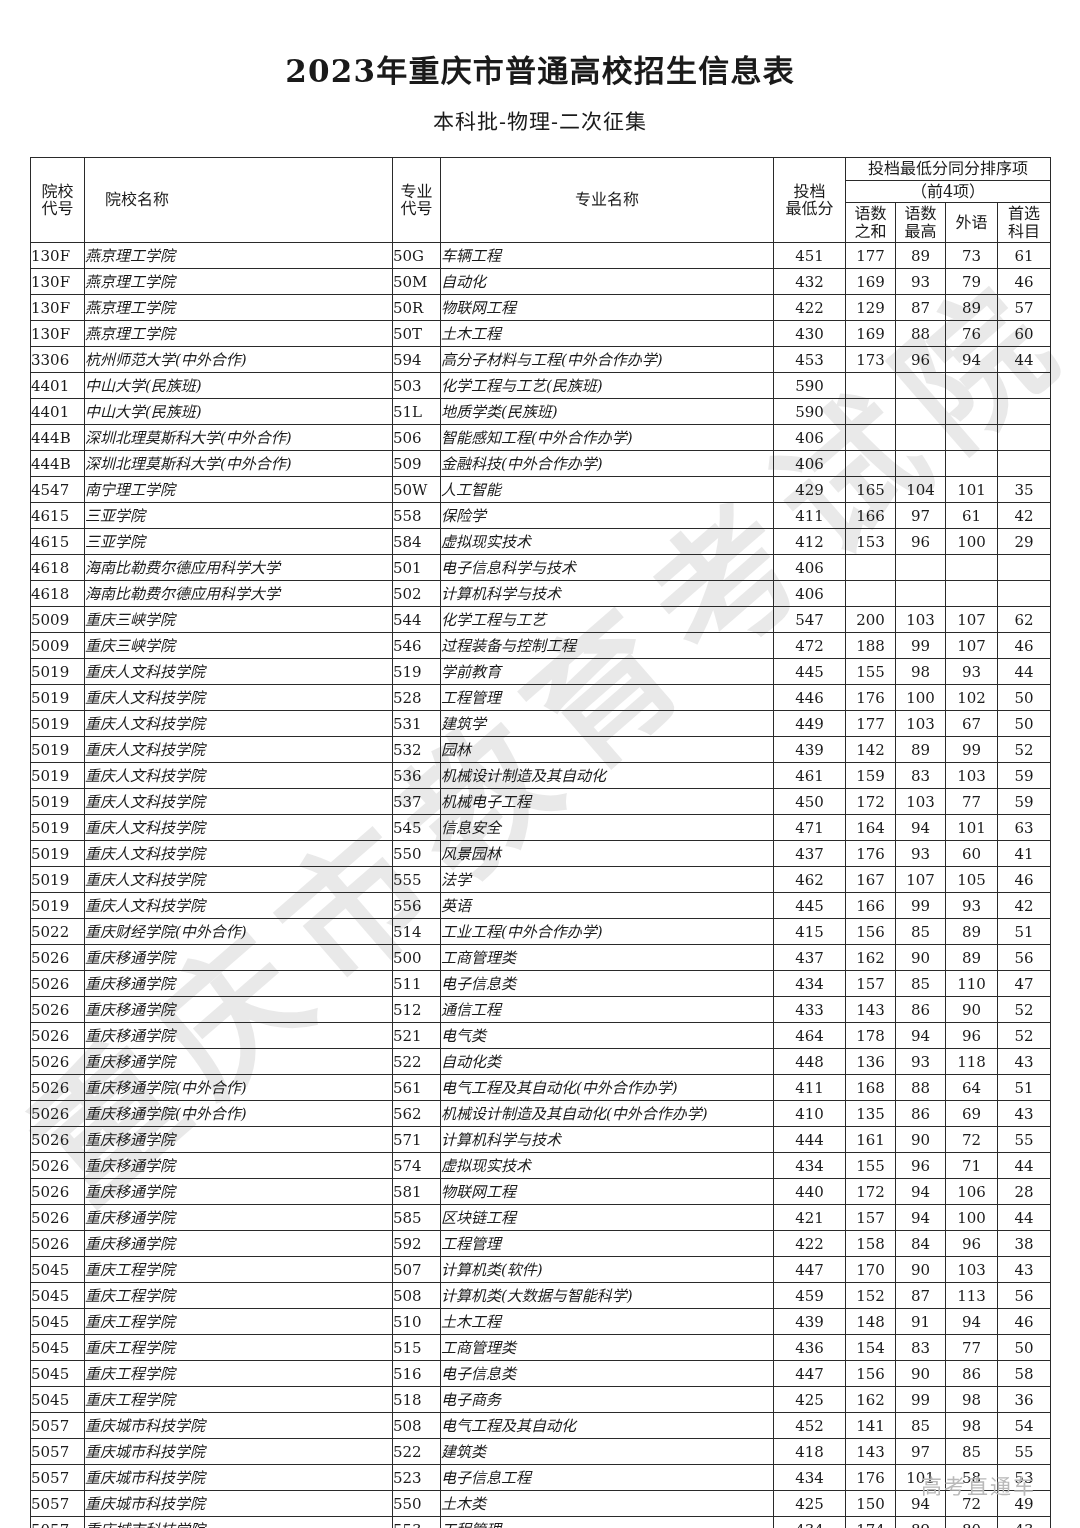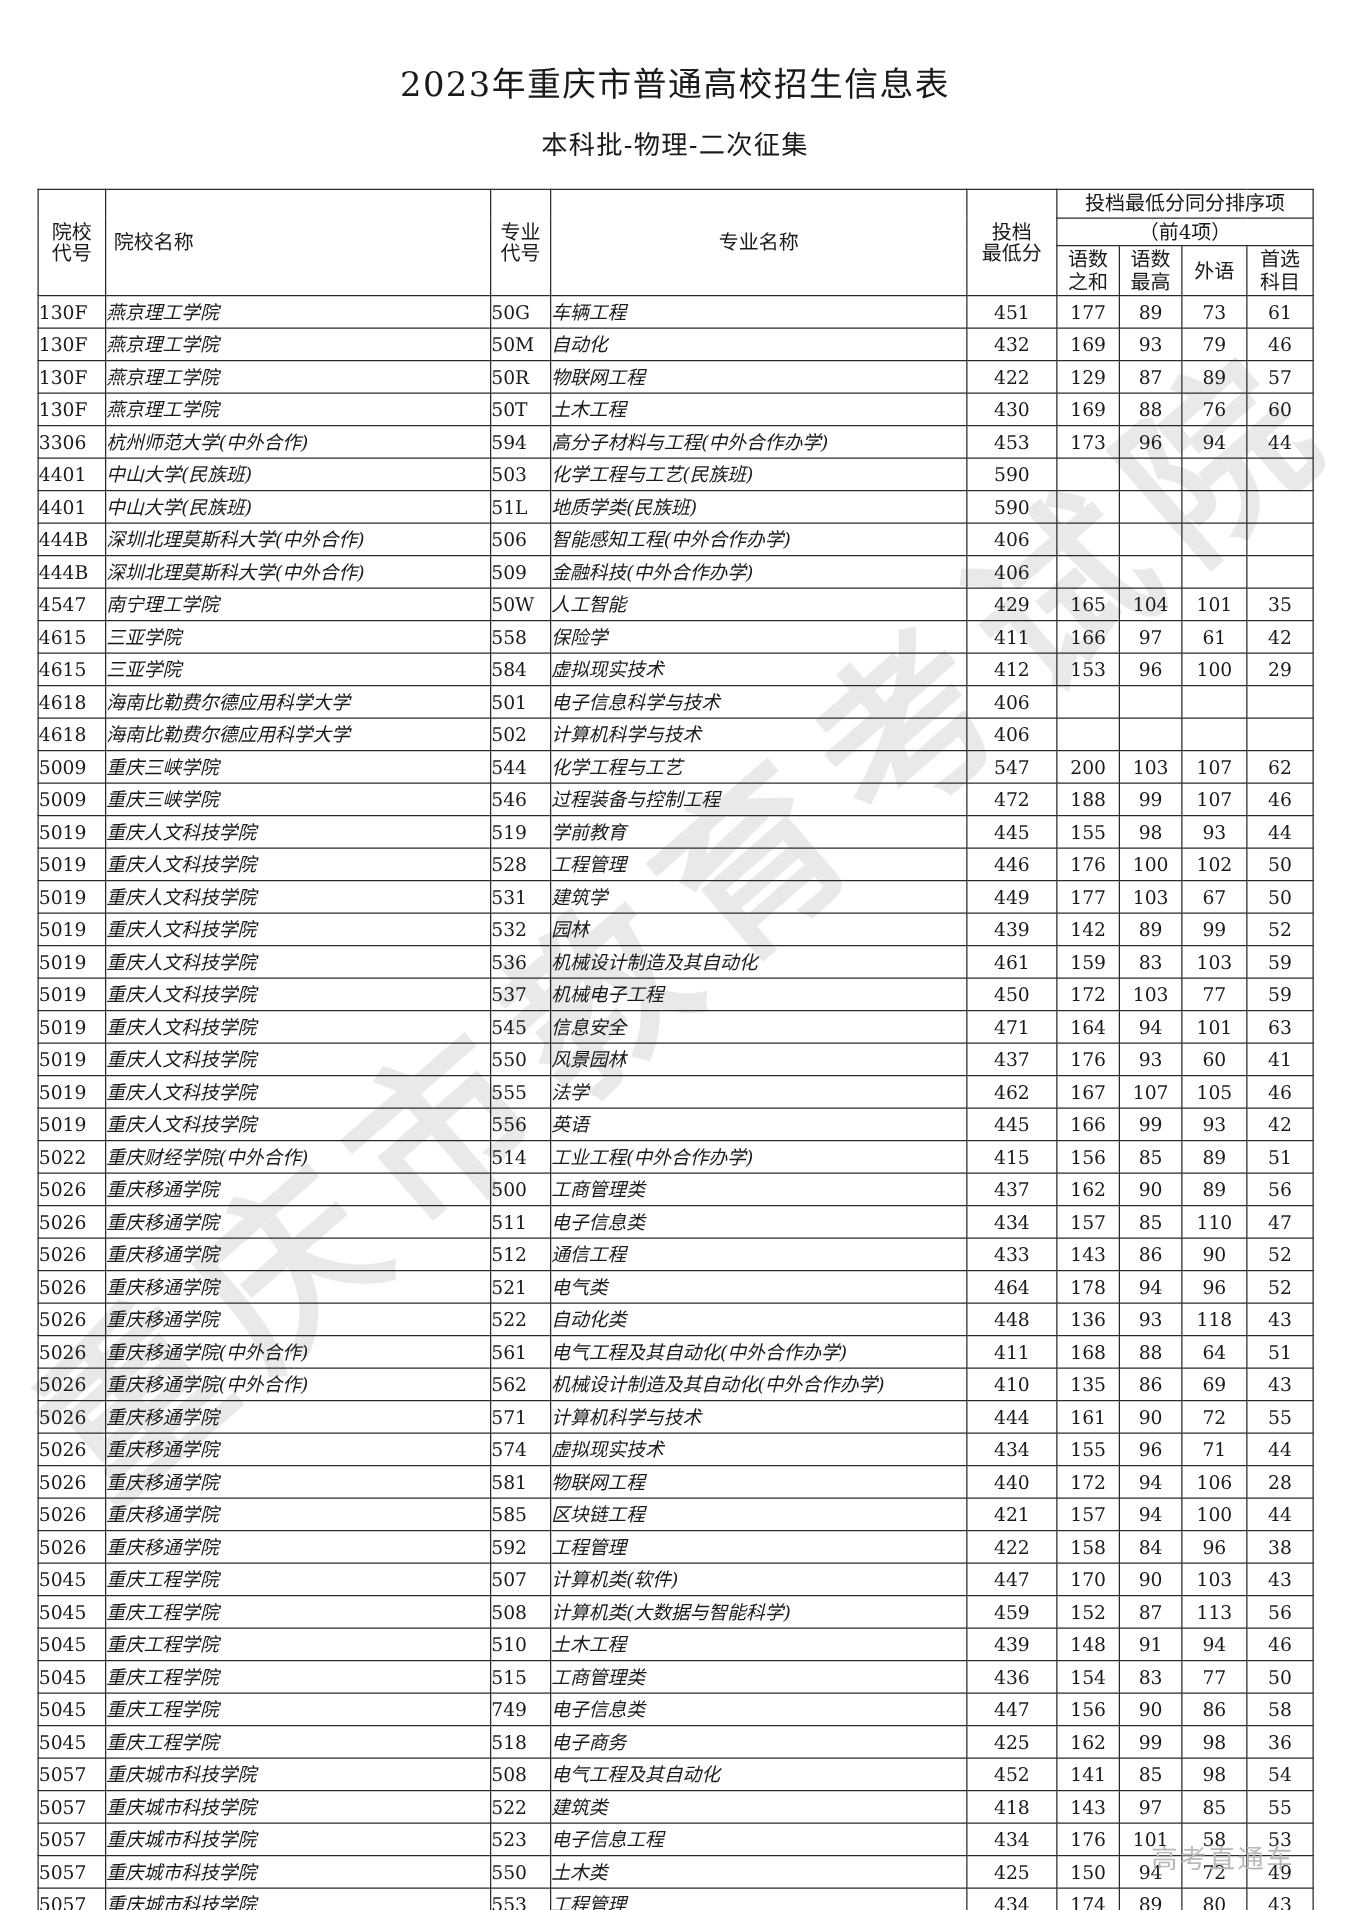--- a/index.html
+++ b/index.html
@@ -56,22 +56,22 @@
     position: relative;
     z-index: 2;
     padding: 0;
   }
 
   .title-block {
     text-align: center;
     padding-top: 46px;
   }
   .doc-title {
-    font-size: 27px;
-    font-weight: 400;
+    font-size: 31px;
+    font-weight: 700;
     letter-spacing: 1.2px;
     margin: 0;
     font-family: "DejaVu Serif", "Liberation Serif", serif;
   }
   .doc-subtitle {
     font-size: 21px;
     font-weight: 400;
     margin: 14px 0 0 0;
     letter-spacing: 1px;
     font-family: Liberation Sans, sans-serif;
@@ -153,21 +153,21 @@
           <col class="w-s2">
           <col class="w-s3">
           <col class="w-s4">
       </colgroup>
       <thead>
         <tr>
           <th rowspan="3">
             <div>院校</div>
             <div>代号</div>
           </th>
-          <th rowspan="3" style="text-align:left;padding-left:6px;">院校名称</th>
+          <th rowspan="3" style="text-align:left;padding-left:20px;">院校名称</th>
           <th rowspan="3">
             <div>专业</div>
             <div>代号</div>
           </th>
           <th rowspan="3">专业名称</th>
           <th rowspan="3">
             <div>投档</div>
             <div>最低分</div>
           </th>
           <th colspan="4">投档最低分同分排序项</th>
@@ -661,21 +661,21 @@
             <td class="c-major">工商管理类</td>
             <td class="c-num">436</td>
             <td class="c-num">154</td>
             <td class="c-num">83</td>
             <td class="c-num">77</td>
             <td class="c-num">50</td>
           </tr>
           <tr>
             <td class="c-code">5045</td>
             <td class="c-uni">重庆工程学院</td>
-            <td class="c-mcode">749</td>
+            <td class="c-mcode">516</td>
             <td class="c-major">电子信息类</td>
             <td class="c-num">447</td>
             <td class="c-num">156</td>
             <td class="c-num">90</td>
             <td class="c-num">86</td>
             <td class="c-num">58</td>
           </tr>
           <tr>
             <td class="c-code">5045</td>
             <td class="c-uni">重庆工程学院</td>

